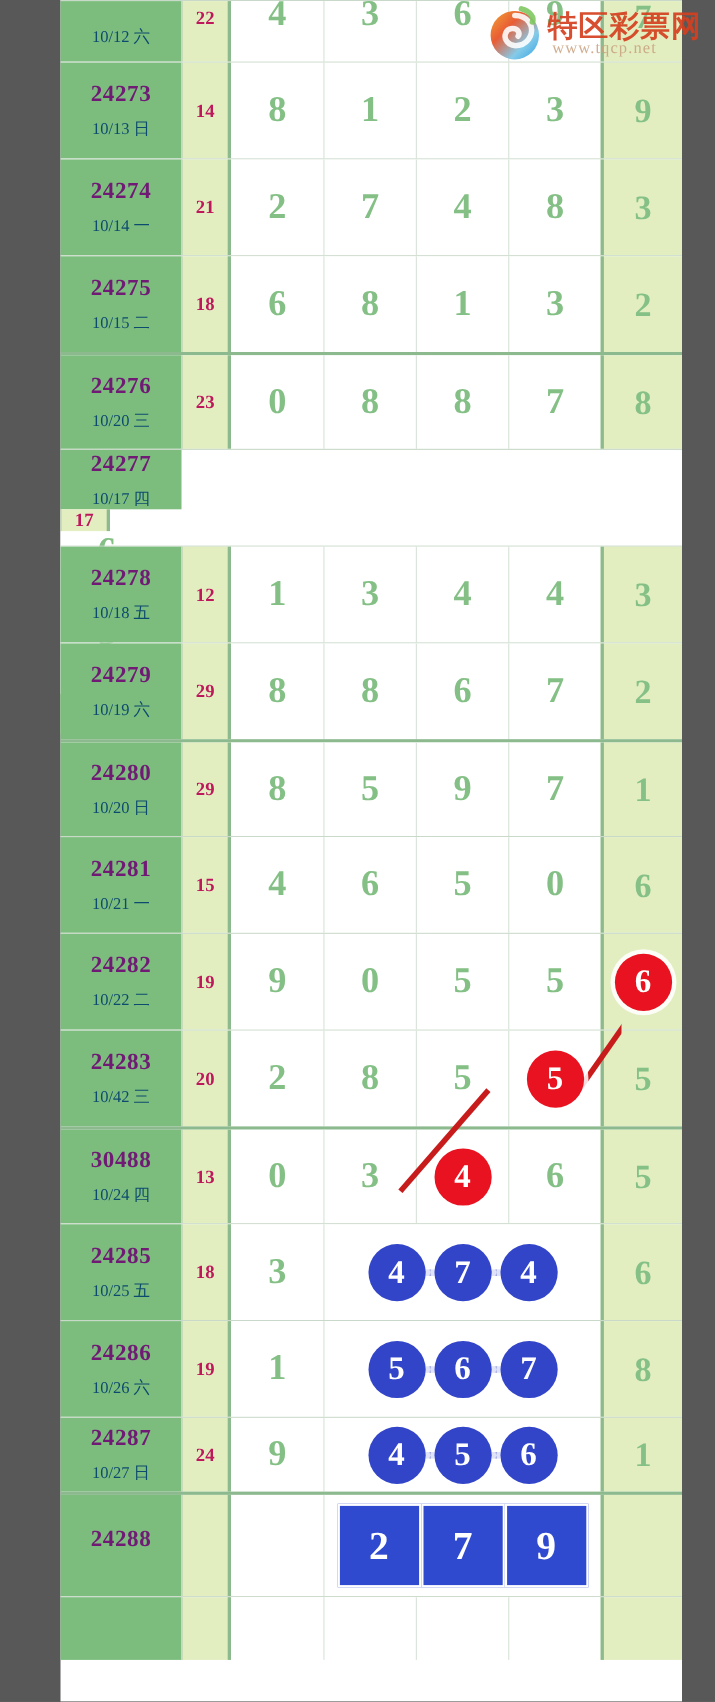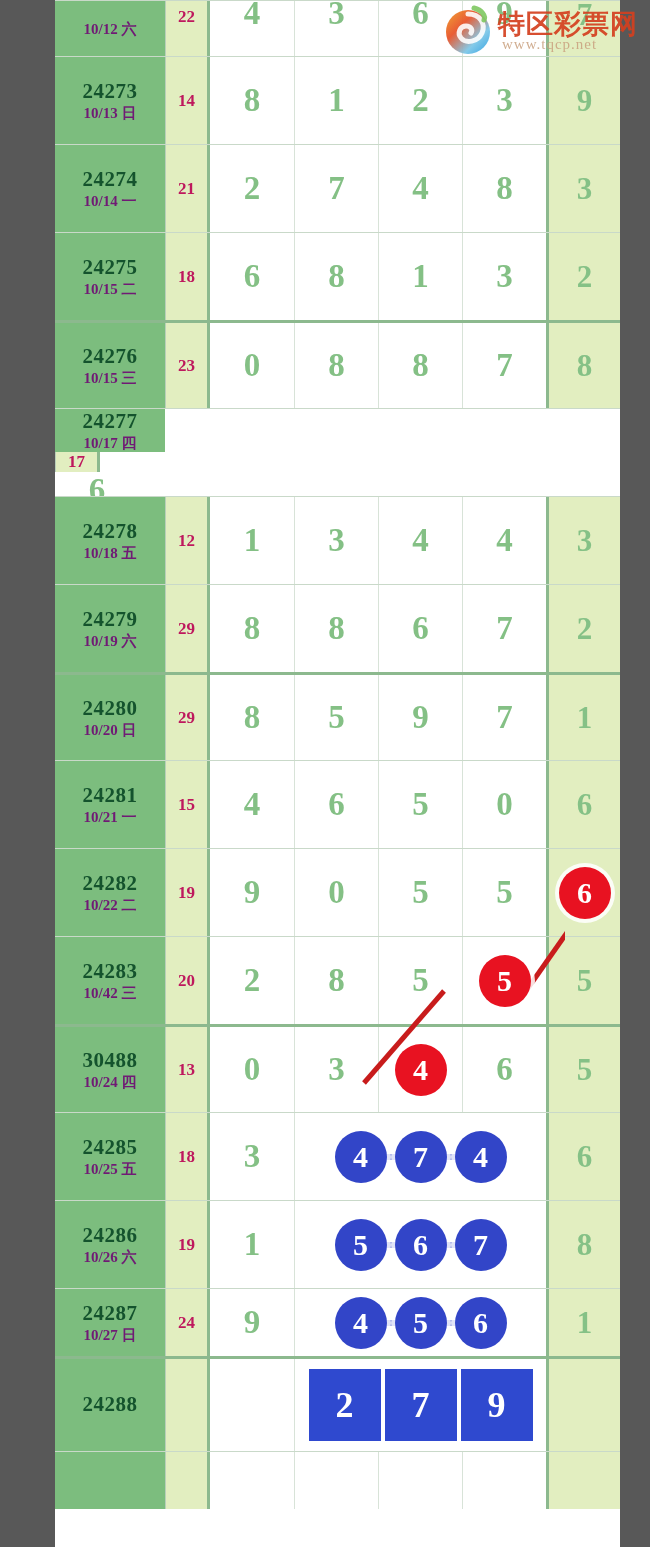--- a/index.html
+++ b/index.html
@@ -16,22 +16,22 @@
 
   .c{box-sizing:border-box;display:flex;align-items:center;justify-content:center;position:relative;}
 
   
   .c-id   {width:110px;background:#7cbd7e;flex-direction:column;line-height:1.15;}
   .c-sum  {width:45px;background:#e2eec0;border-left:1px solid #b9cfb9;border-right:3px solid #8cb98e;}
   .c-n    {width:84px;background:#ffffff;border-left:1px solid #d8e3d8;}
   .c-n.first{border-left:none;}
   .c-last {width:74px;background:#e2eec0;border-left:3px solid #8cb98e;}
 
-  .id-num{color:#14532d;font-size:21px;font-weight:bold;letter-spacing:.5px;}
-  .id-date{color:#701a75;font-size:15px;font-weight:bold;margin-top:2px;}
+  .id-num{color:#701a75;font-size:21px;font-weight:bold;letter-spacing:.5px;}
+  .id-date{color:#0c4a6e;font-size:15px;font-weight:normal;margin-top:13px;}
   .sum-val{color:#be185d;font-size:17px;font-weight:bold;}
   .num{color:#84c085;font-size:33px;font-weight:bold;}
   .num-last{color:#85c186;font-size:31px;font-weight:bold;}
 
   
   .ball{width:52px;height:52px;border-radius:50%;display:flex;align-items:center;
         justify-content:center;font-size:30px;font-weight:bold;color:#fff;
         box-shadow:0 0 0 4px rgba(255,255,255,.85);position:relative;z-index:4;}
   .ball.red{background:#e81221;}
   .ball.blue{background:#3245c8;}
@@ -152,21 +152,21 @@
         <div class="c c-n">
           <span class="num">3</span>
         </div>
         <div class="c c-last">
           <span class="num-last">2</span>
         </div>
       </div>
       <div class="row grp" style="height: 88px;">
         <div class="c c-id">
           <div class="id-num">24276</div>
-          <div class="id-date">10/15 三</div>
+          <div class="id-date">10/20 三</div>
         </div>
         <div class="c c-sum">
           <span class="sum-val">23</span>
         </div>
         <div class="c c-n first">
           <span class="num">0</span>
         </div>
         <div class="c c-n">
           <span class="num">8</span>
         </div>

